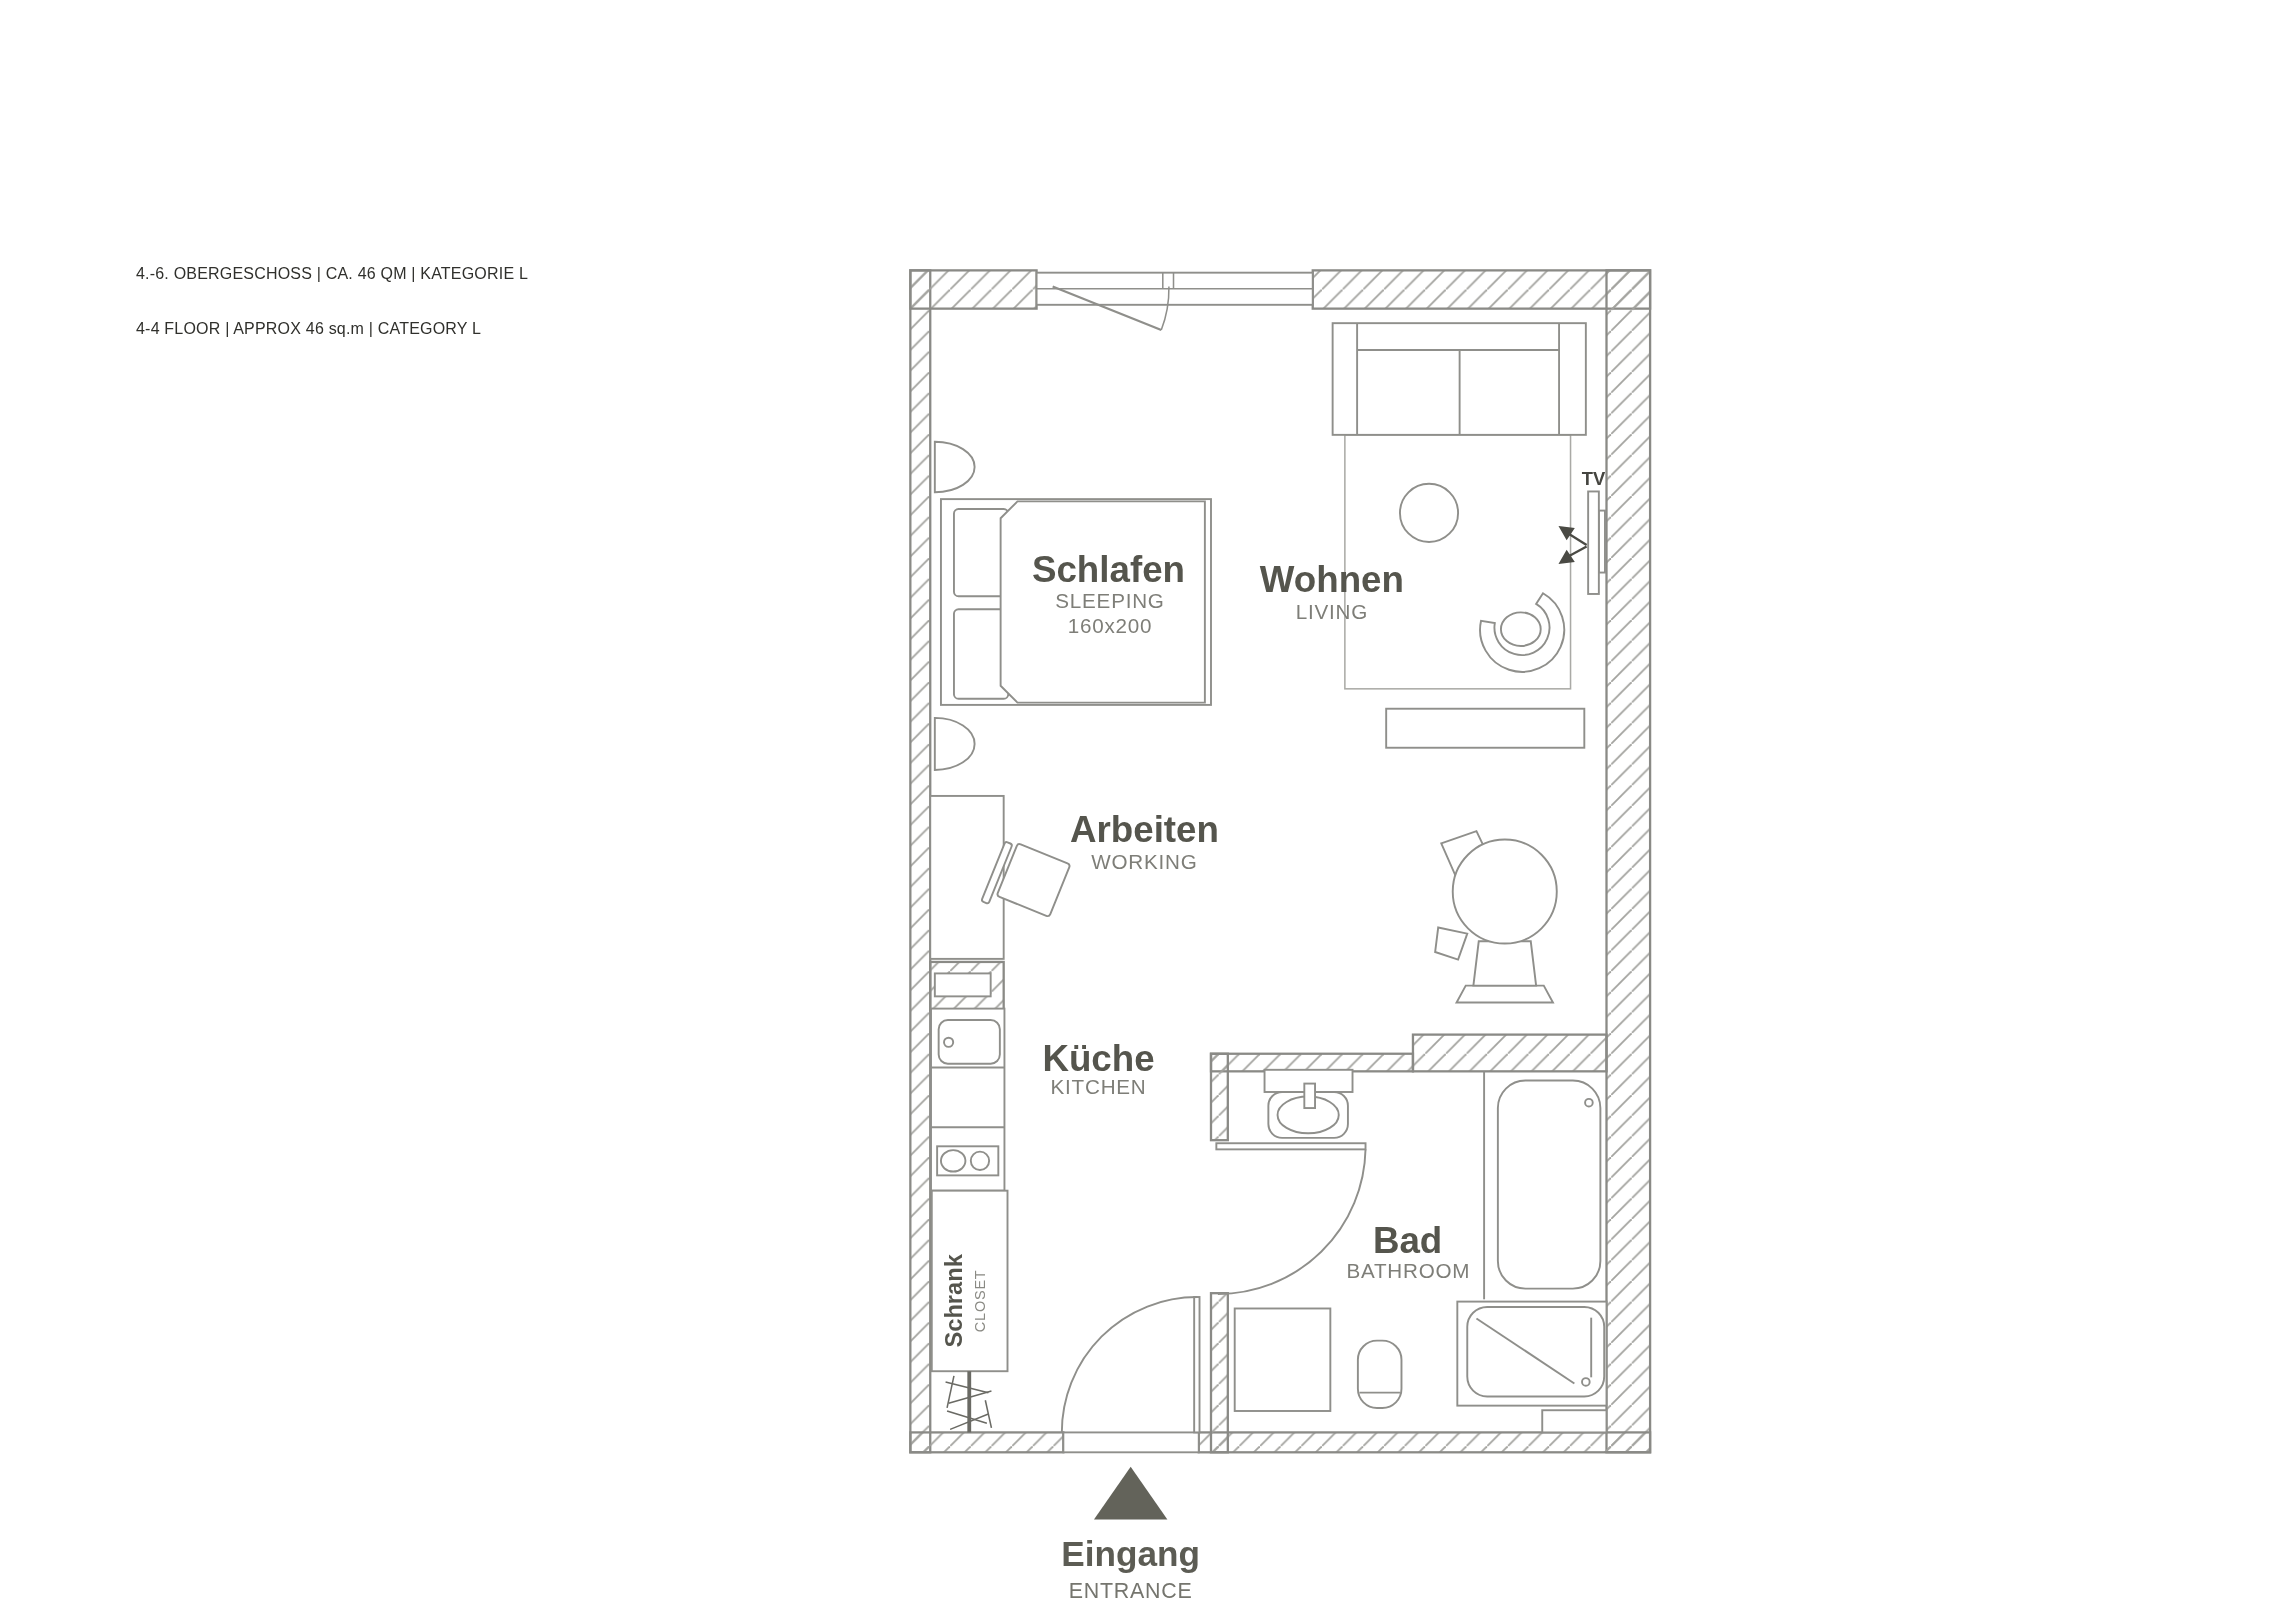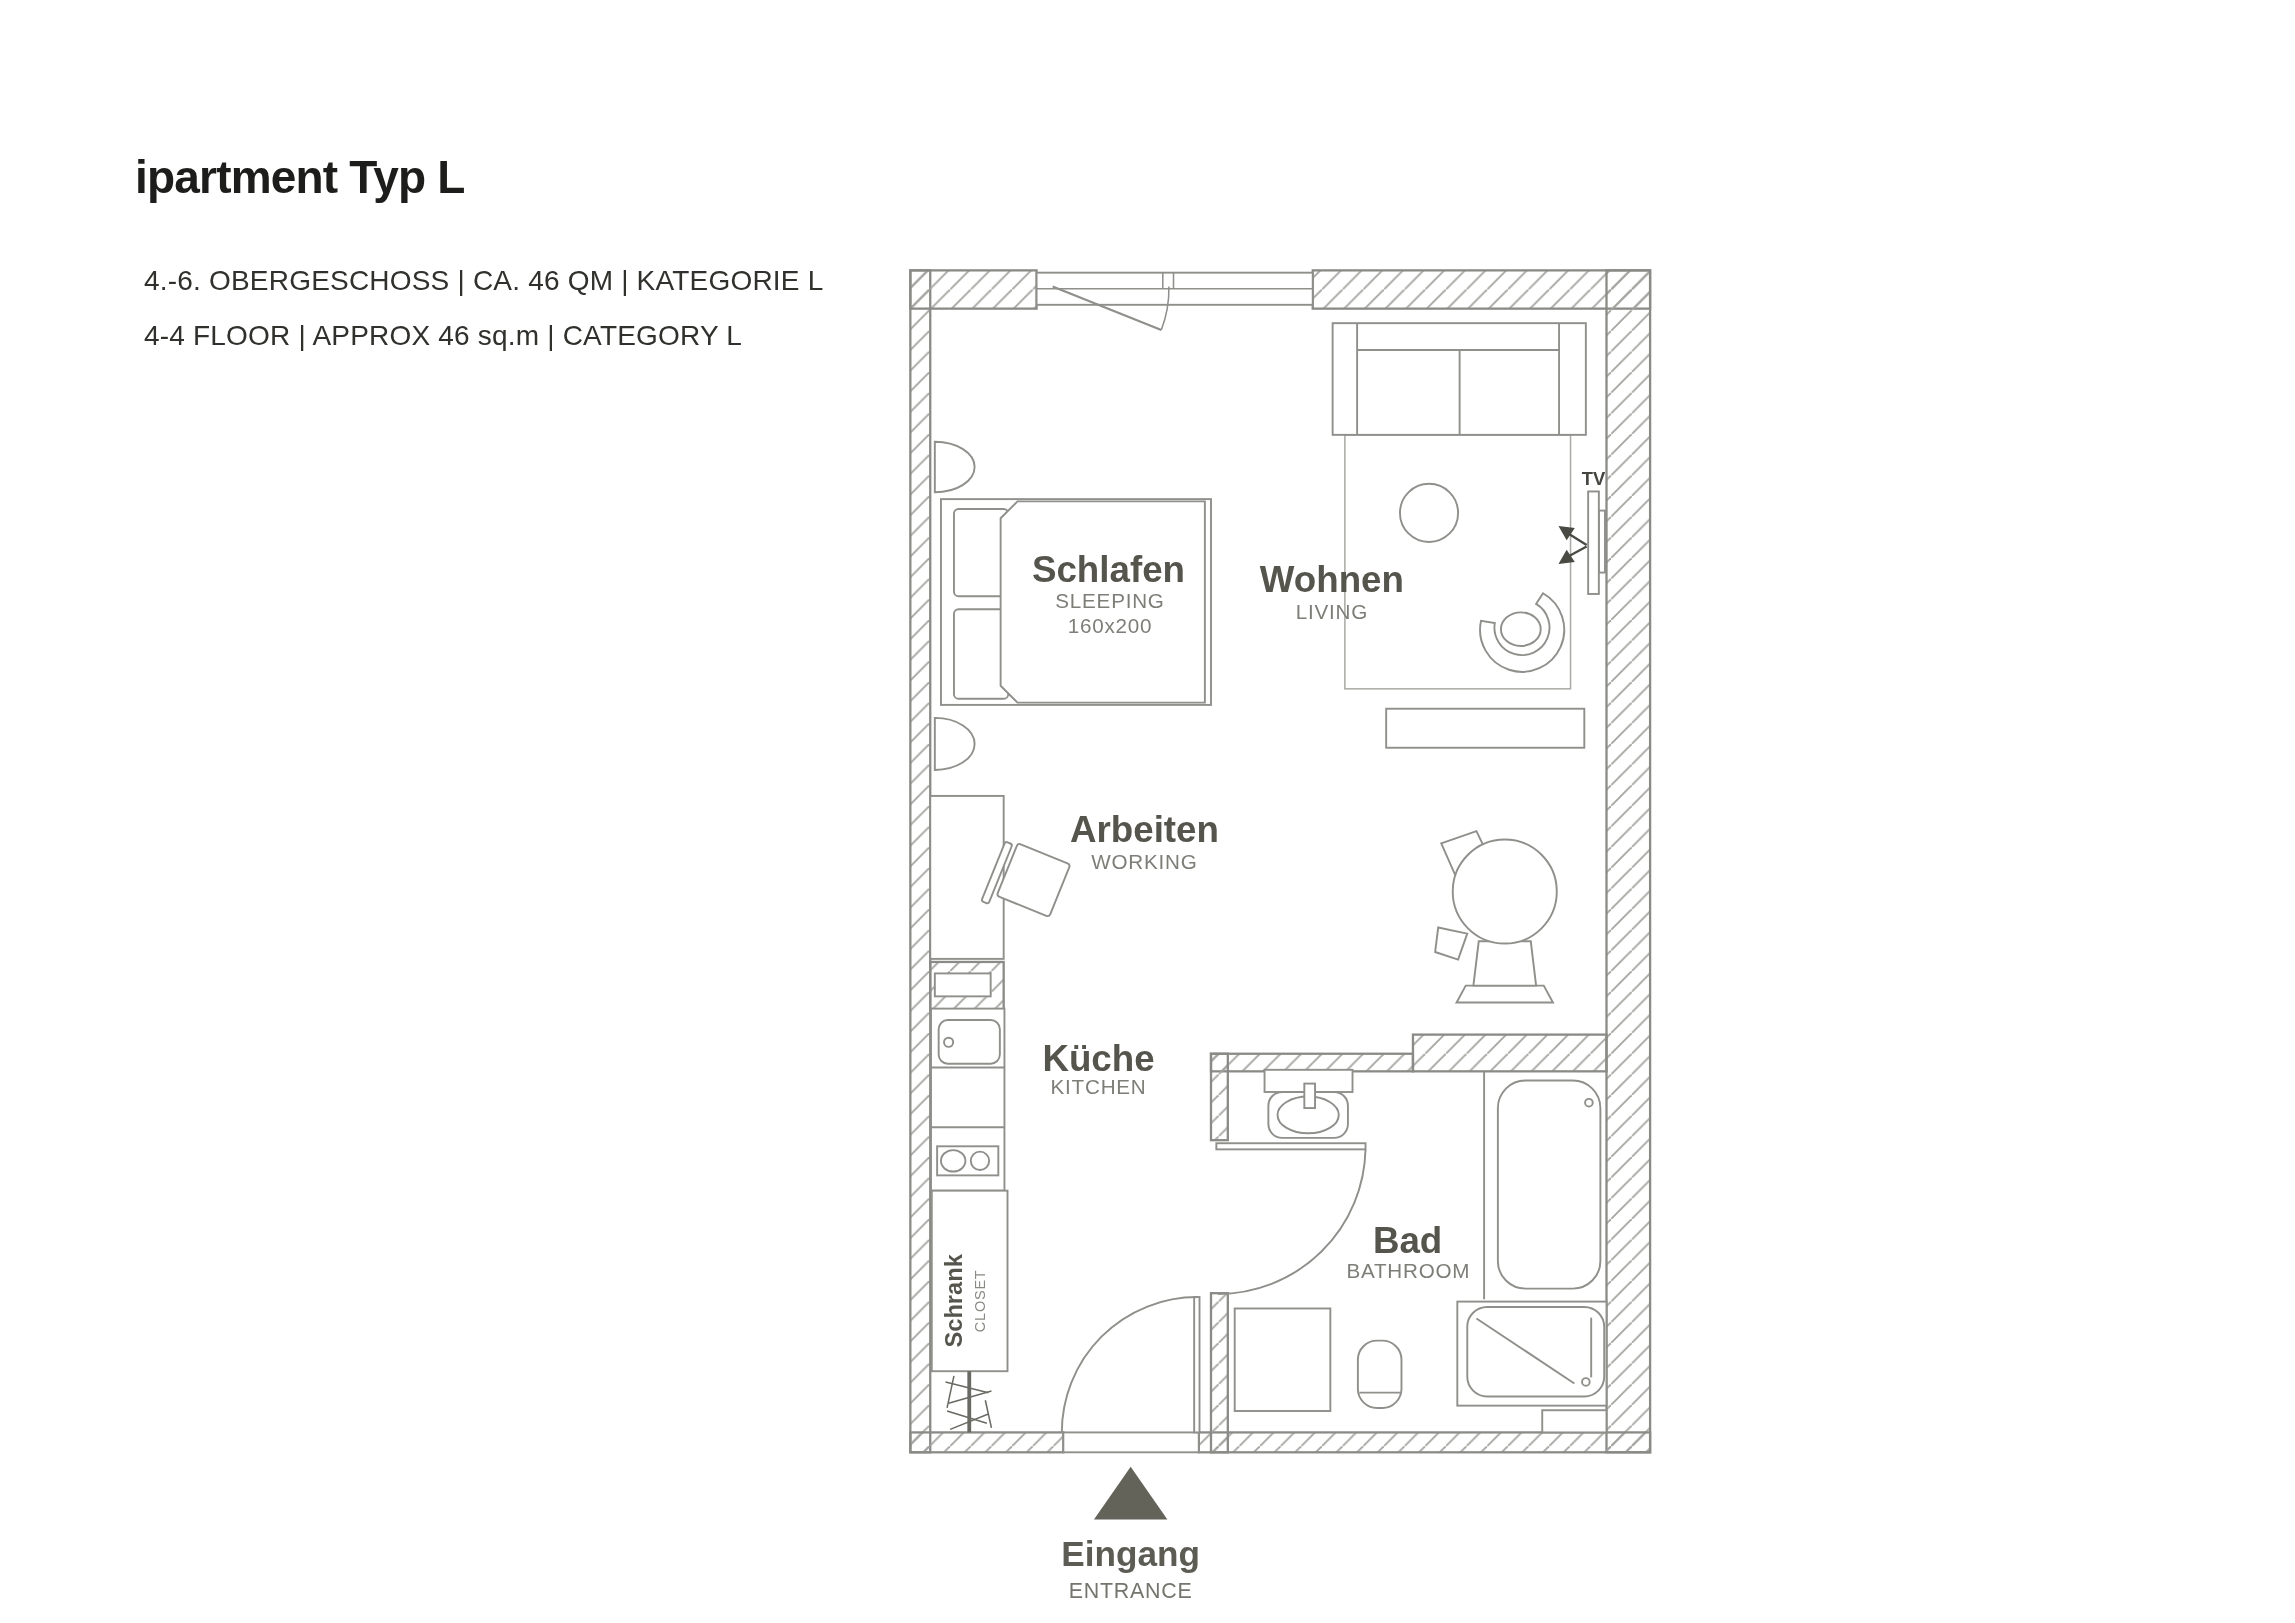--- a/index.html
+++ b/index.html
@@ -1,36 +1,35 @@
 <!DOCTYPE html>
 <html style="font-size:12.2px"><head>
 <meta charset="utf-8">
 <style>
   html,body{margin:0;padding:0;background:#ffffff;}
   body{width:2295px;height:1624px;font-family:"Liberation Sans",sans-serif;}
   .stage{position:relative;width:2295px;height:1624px;background:#ffffff;overflow:hidden;}
   .hdr-title{position:absolute;left:135px;top:150px;font-size:46px;font-weight:bold;
              color:#1d1d1b;letter-spacing:-0.8px;}
-  .hdr-sub{position:absolute;left:144px;font-size:28px;color:#30302c;letter-spacing:0.2px;}
+  .hdr-sub{position:absolute;left:136px;font-size:16px;color:#30302c;letter-spacing:0.2px;}
   .hdr-sub.de{top:265px;}
   .hdr-sub.en{top:320px;}
   svg{position:absolute;left:0;top:0;}
   svg text{font-family:"Liberation Sans",sans-serif;}
   .room-name{font-weight:bold;font-size:48px;fill:#55554d;}
   .room-sub{font-size:27px;fill:#7e7e78;letter-spacing:1px;}
   .tv-lbl{font-weight:bold;font-size:24px;fill:#454540;}
   .ent-name{font-weight:bold;font-size:46px;fill:#5c5c54;}
   .ent-sub{font-size:28px;fill:#75756e;letter-spacing:1px;}
 </style>
 </head>
 <body>
 
 <div class="stage">
 
-  <div class="hdr-title">ipartment Typ L</div>
   <div class="hdr-sub de">4.-6. OBERGESCHOSS | CA. 46 QM | KATEGORIE L</div>
   <div class="hdr-sub en">4-4 FLOOR | APPROX 46 sq.m | CATEGORY L</div>
 
   <svg width="2295" height="1624" viewBox="0 0 3000 2122">
     <defs>
       <pattern id="hatch" patternUnits="userSpaceOnUse" width="27" height="27">
         <line x1="0" y1="27" x2="27" y2="0" stroke="#a3a39f" stroke-width="2.4"></line>
       </pattern>
     </defs>
 

